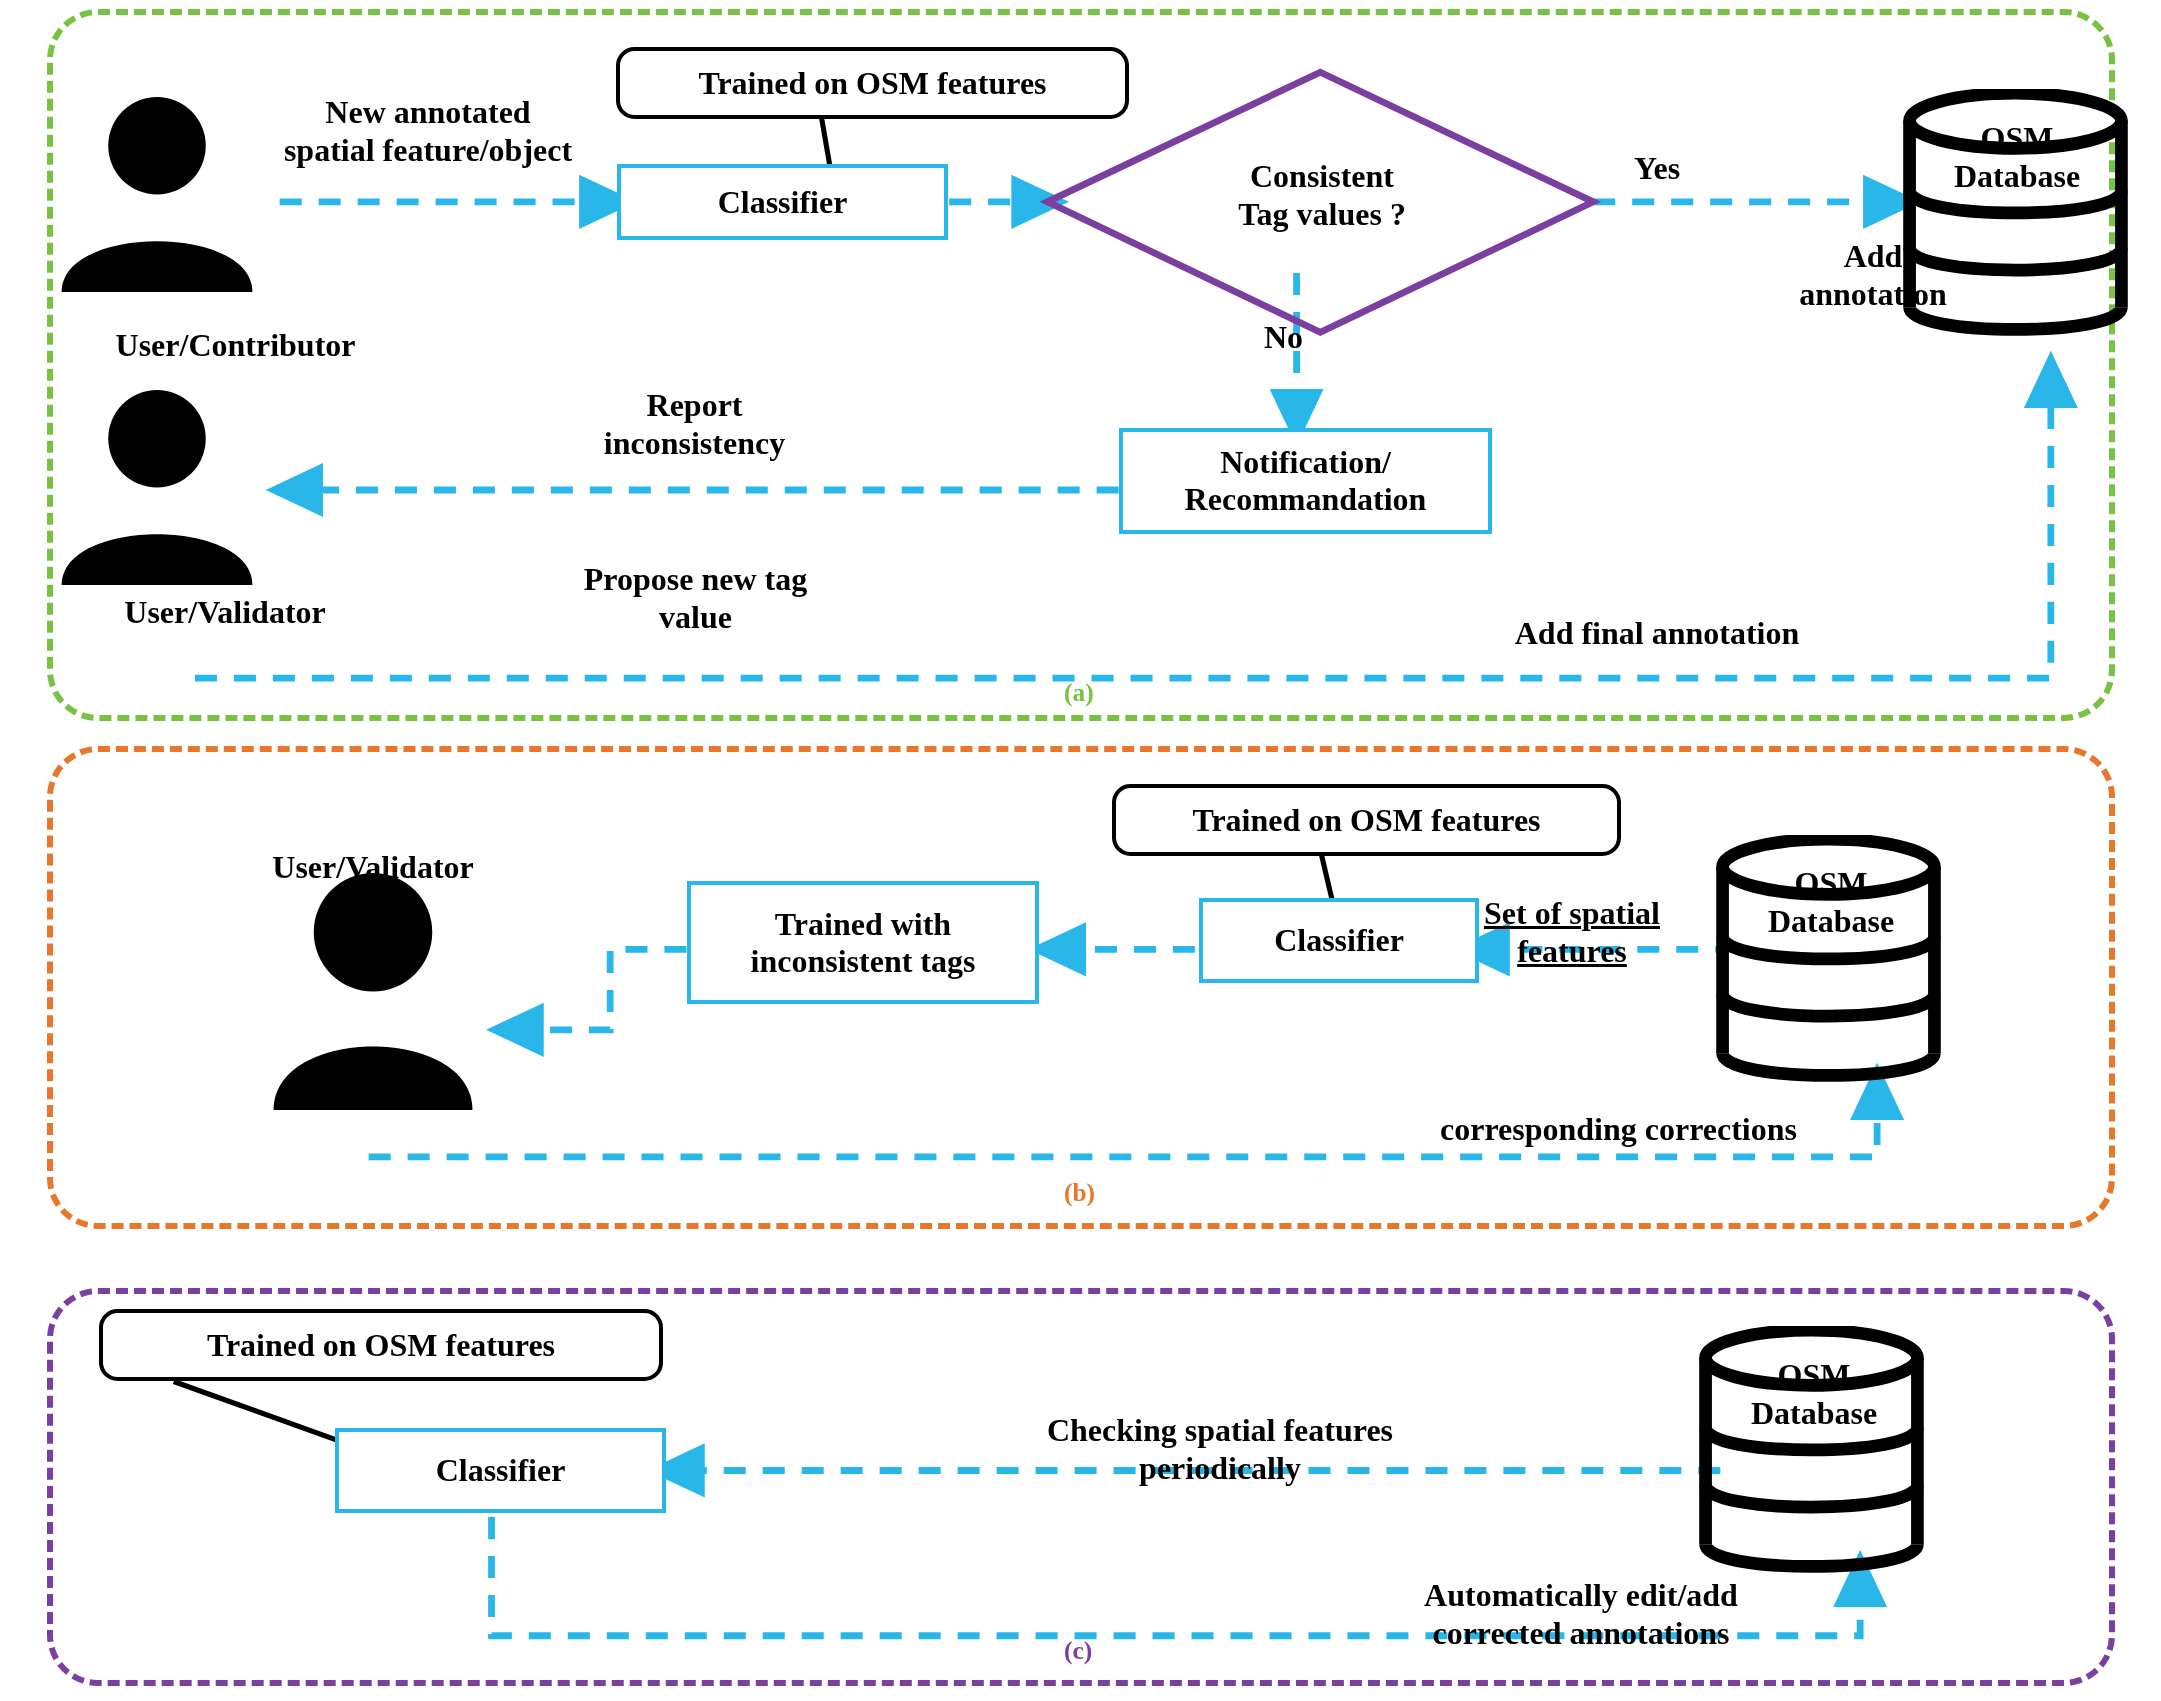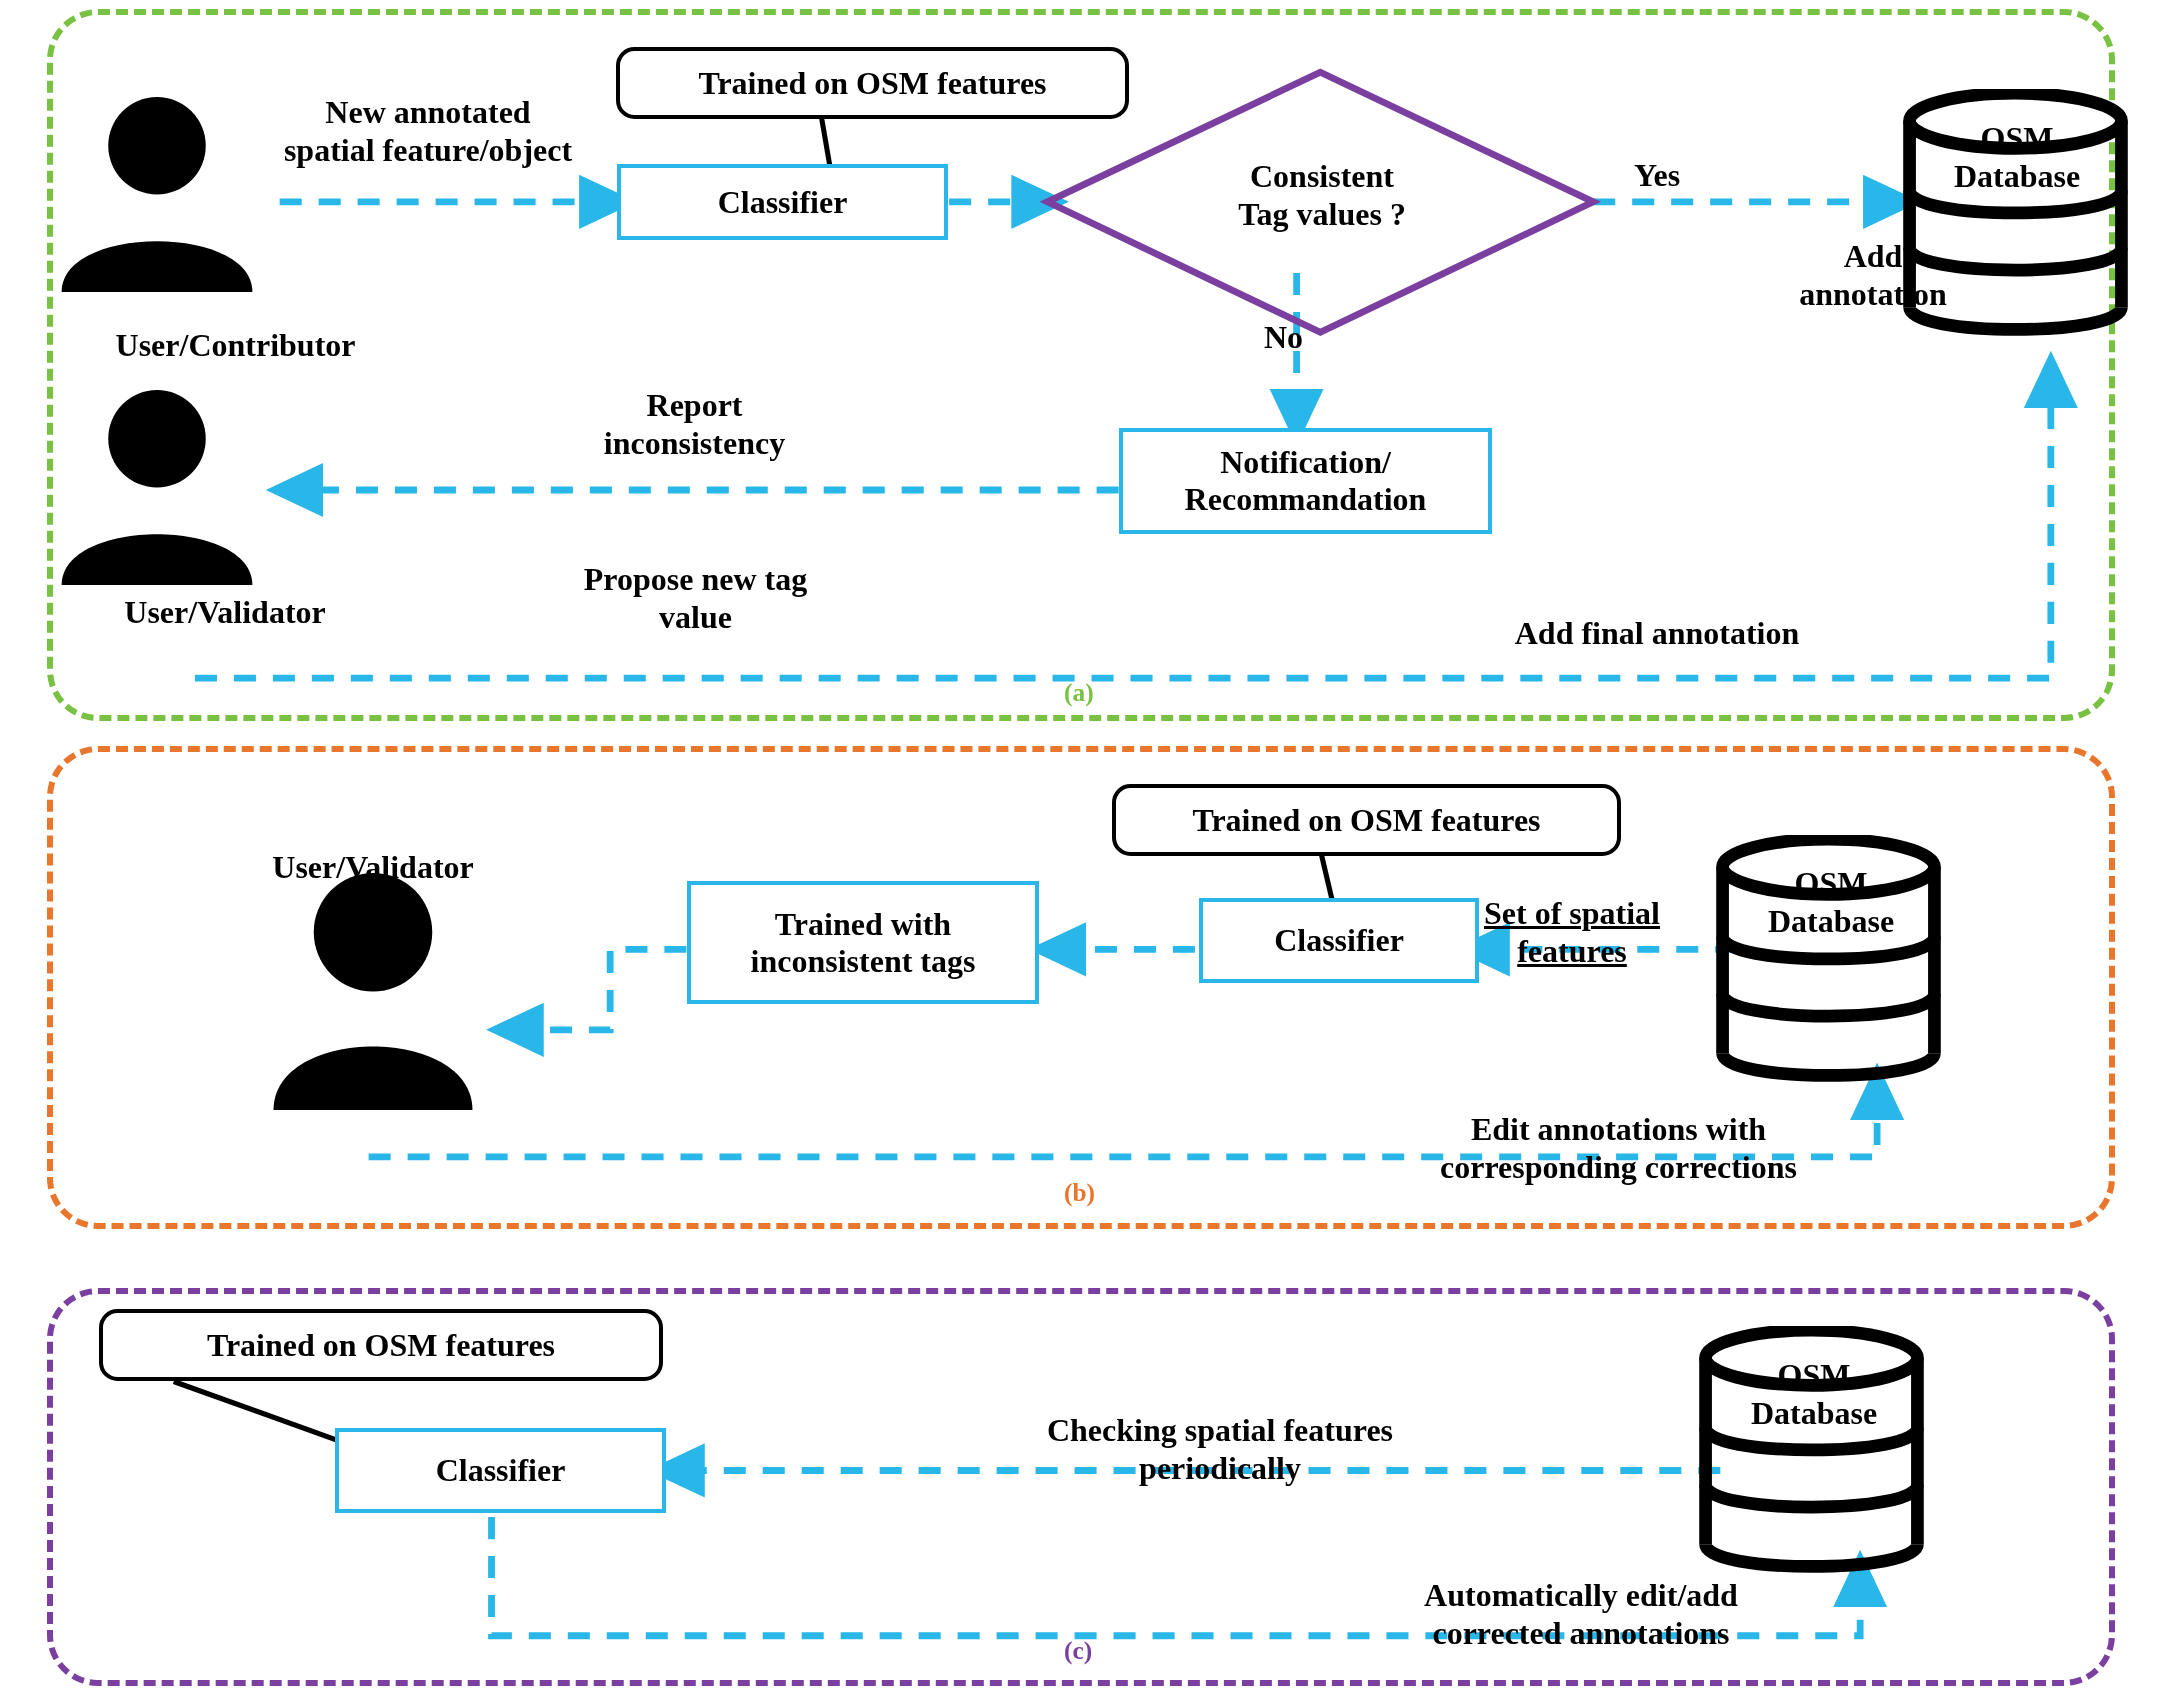--- a/index.html
+++ b/index.html
@@ -214,21 +214,21 @@
   </div>
 
   <div class="static-text" style="left:68px; top:326px; width:335px;">User/Contributor</div>
   <div class="static-text" style="left:68px; top:593px; width:314px;">User/Validator</div>
 
   <div class="static-text" style="left:233px; top:93px; width:390px;">
     <div>New annotated</div>
     <div>spatial feature/object</div>
   </div>
 
-  <div class="static-text" style="left:1606px; top:156px; width:102px;text-align:center;">Yes</div>
+  <div class="static-text" style="left:1606px; top:149px; width:102px;text-align:center;">Yes</div>
   <div class="static-text" style="left:1237px; top:318px; width:93px;">No</div>
 
   <div class="static-text" style="left:1746px; top:237px; width:254px;">
     <div>Add</div>
     <div>annotation</div>
   </div>
 
   <div class="static-text" style="left:525px; top:386px; width:339px;">
     <div>Report</div>
     <div>inconsistency</div>
@@ -255,21 +255,20 @@
   </div>
 
   <div class="static-text" style="left:246px; top:848px; width:254px;">User/Validator</div>
 
   <div class="static-text" style="left:1411px; top:894px; width:322px;text-decoration:underline;">
     <div>Set of spatial</div>
     <div>features</div>
   </div>
 
   <div class="static-text" style="left:1356px; top:1110px; width:525px;">
-    <div>Edit annotations with</div>
     <div>corresponding corrections</div>
   </div>
 
   <div class="panel-label" id="label-b">(b)</div>
 
   <div class="callout" style="left:89px; top:1309px; width:564px; height:72px;">Trained on OSM features</div>
 
   <div class="box" style="left:335px; top:1428px; width:331px; height:85px;">Classifier</div>
 
   <div class="static-text" style="left:949px; top:1411px; width:542px;">

